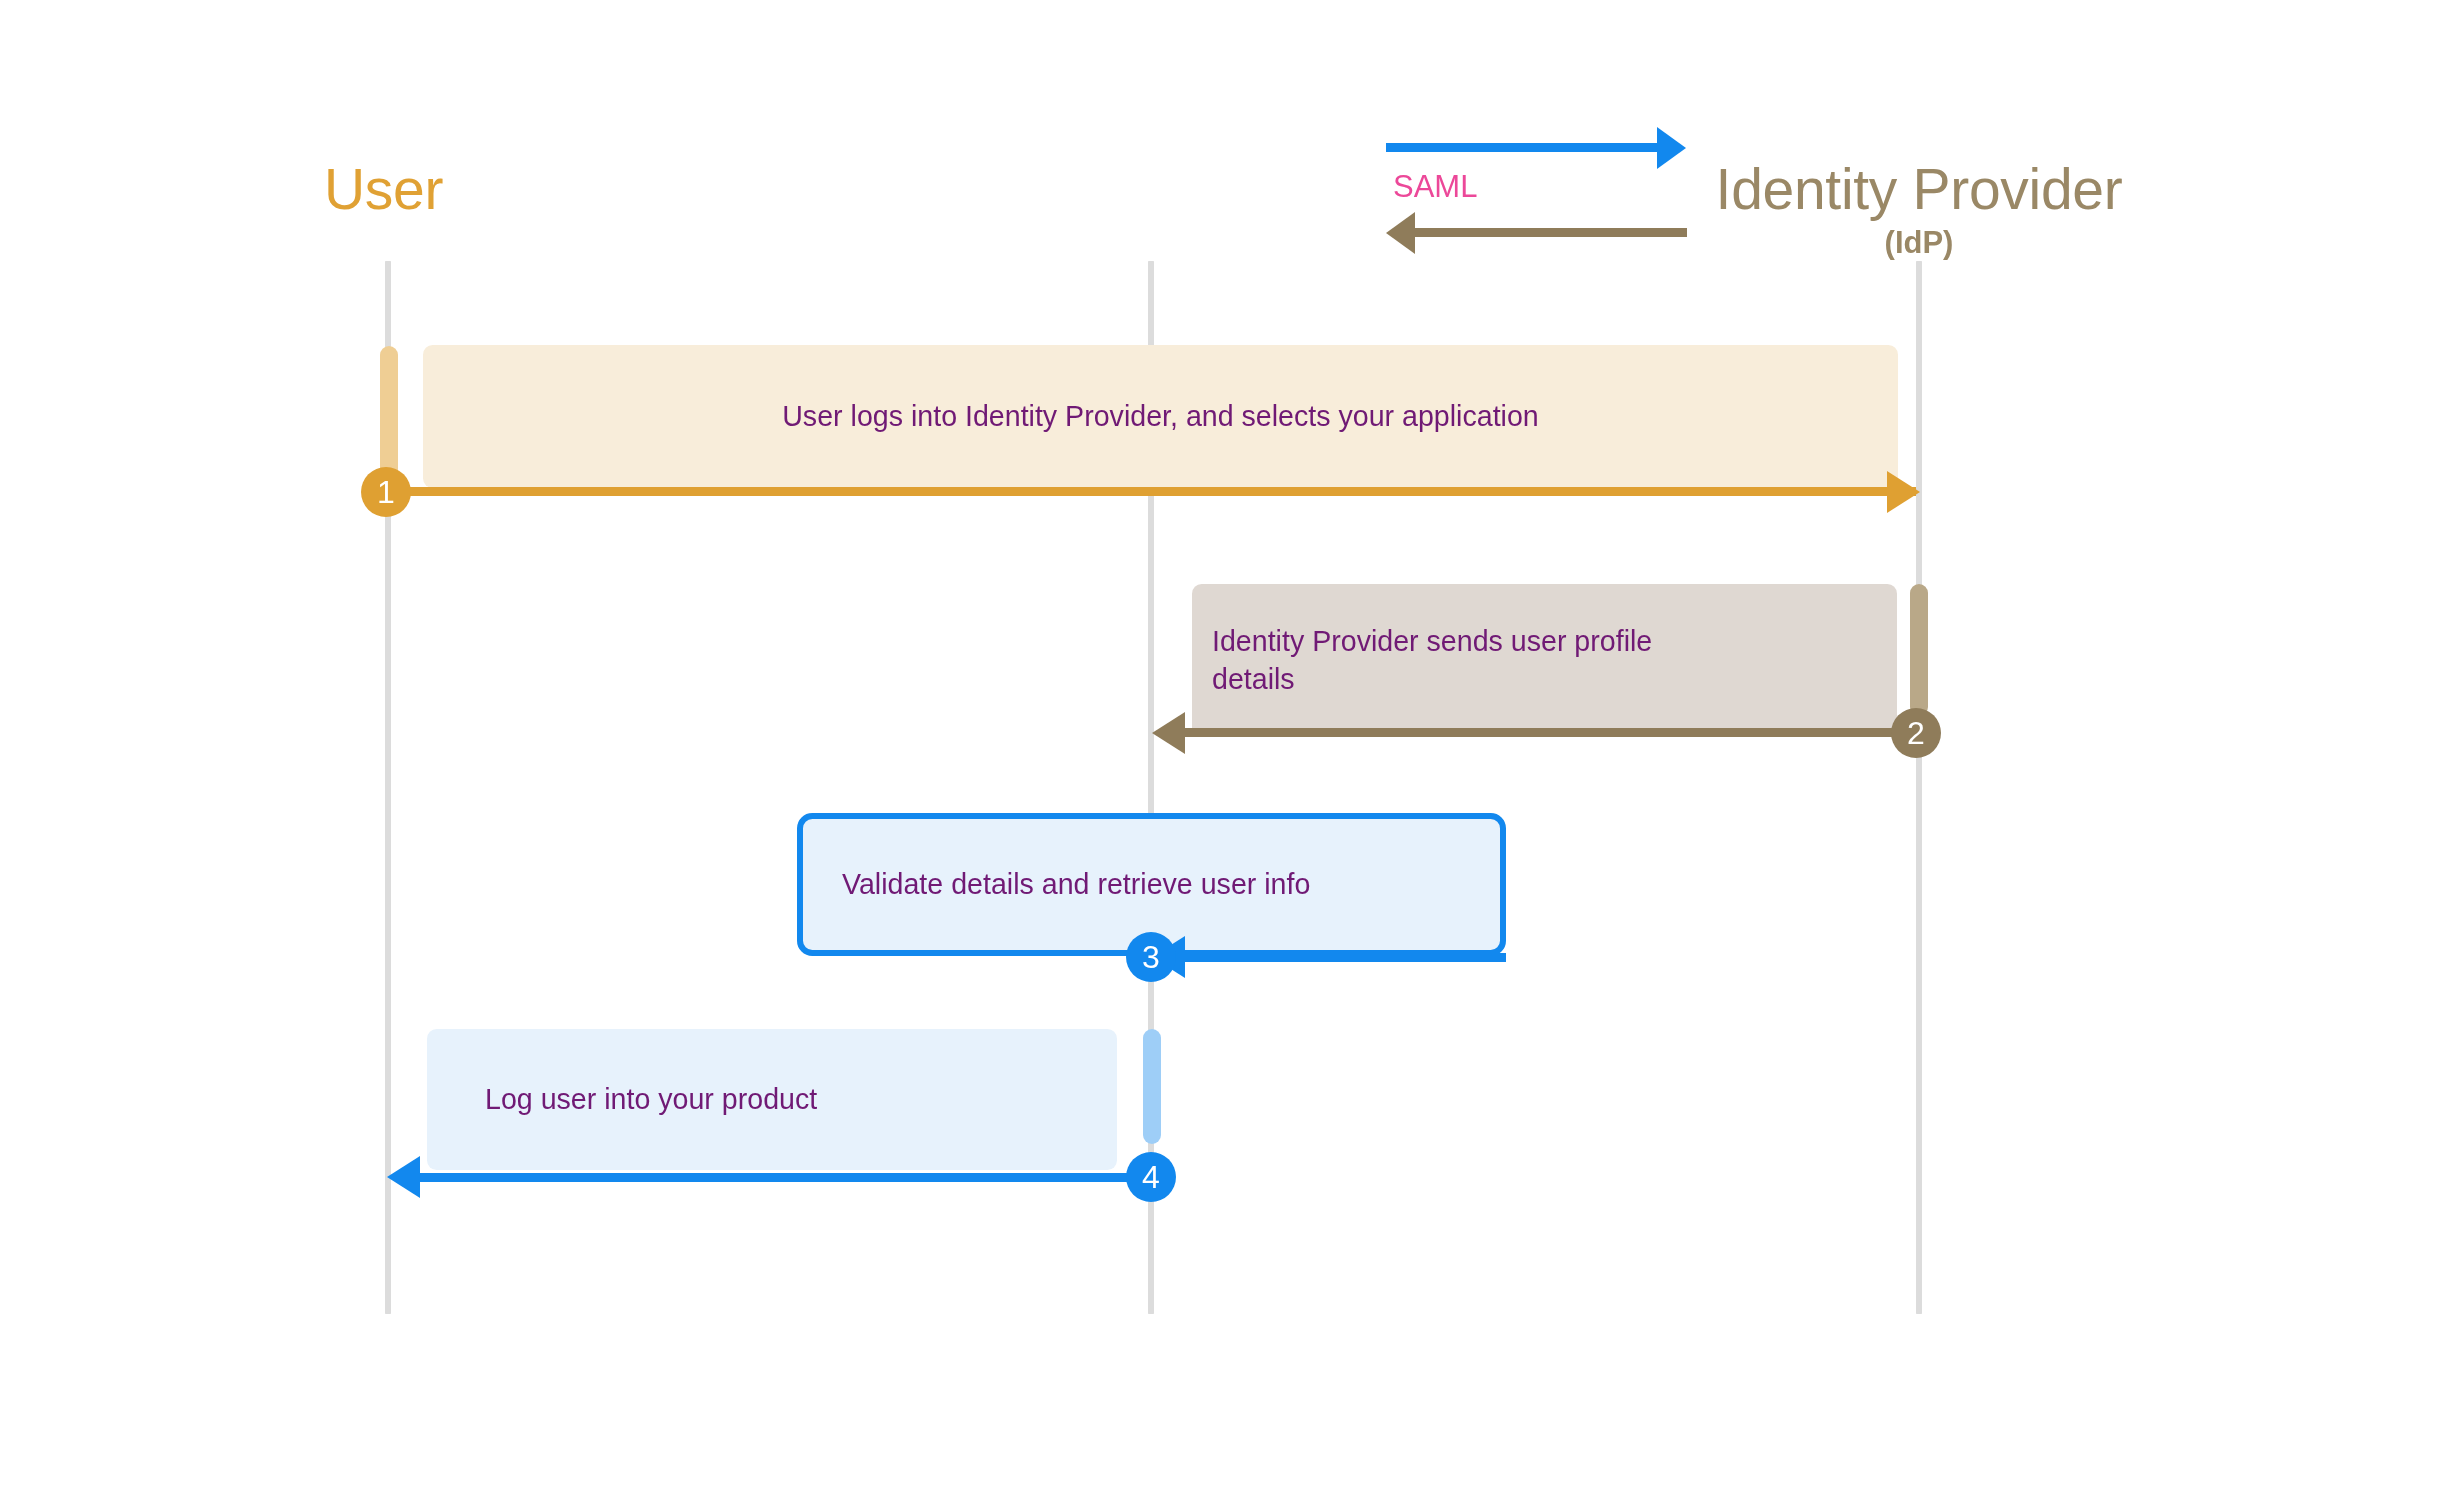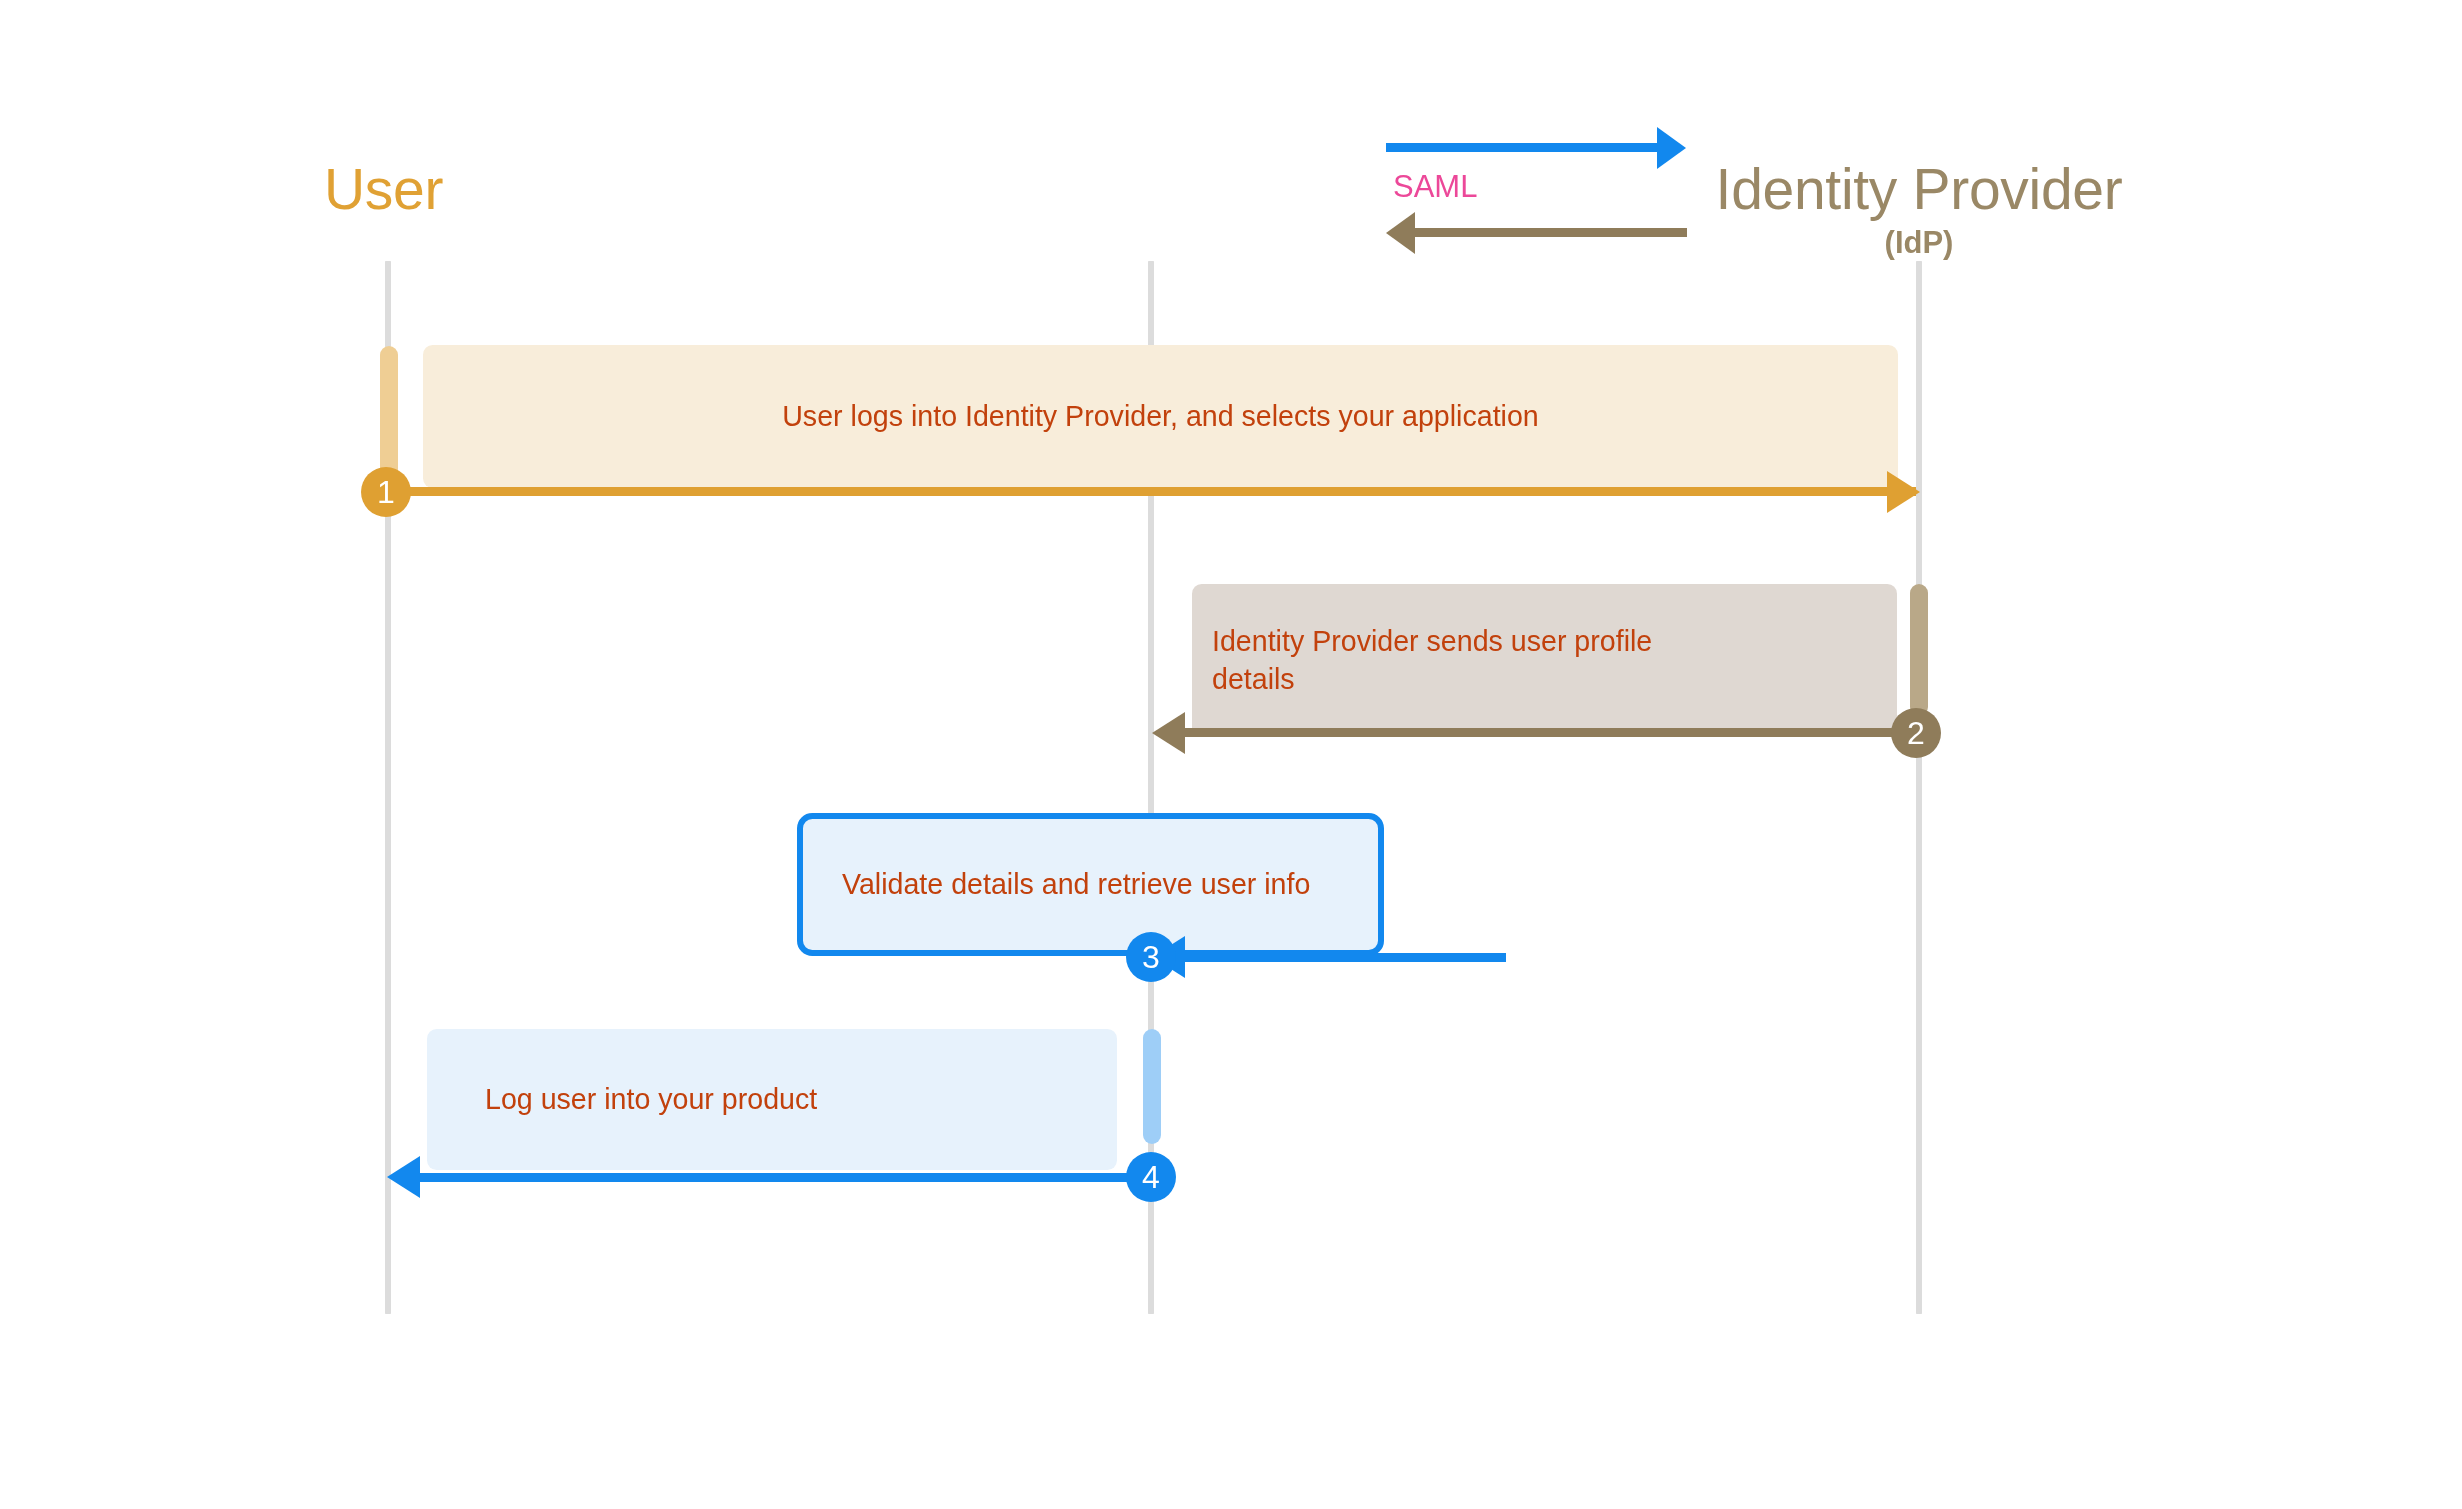--- a/index.html
+++ b/index.html
@@ -62,21 +62,21 @@
   
   .band {
     position: absolute;
     border-radius: 9.7px;
     display: flex;
     align-items: center;
     box-sizing: border-box;
   }
   .band-text {
     font-size: 28.6px;
-    color: #c2410c;
+    color: #701a75;
     line-height: 1.32;
     white-space: pre-line;
   }
   .band1 {
     background: #F8EDDA;
   }
   .band1 .band-text {
     width: 100%;
     text-align: center;
   }
@@ -185,21 +185,21 @@
   <div class="band band2" style="left:1192px; top:584px; width:705px; height:153px;">
     <div class="band-text">Identity Provider sends user profile
 details</div>
   </div>
 
   <div class="arrow-line c-idp" style="left:1184px; top:728px; width:731px;"></div>
   <div class="arrow-head head-left" style="left:1152px; top:712px; border-right:33px solid #8F7C5A;"></div>
 
   <div class="step-circle sc-idp" style="left:1891px; top:708px; width:50px; height:50px;">2</div>
 
-  <div class="band band3" style="left:797px; top:813px; width:587px; height:143px;">
+  <div class="band band3" style="left:797px; top:813px; width:709px; height:143px;">
     <div class="band-text">Validate details and retrieve user info</div>
   </div>
 
   <div class="arrow-line c-blue" style="left:1184px; top:953px; width:322px;"></div>
   <div class="arrow-head head-left" style="left:1152px; top:936px; border-right:33px solid #1288EE;"></div>
 
   <div class="step-circle sc-blue" style="left:1126px; top:932px; width:50px; height:50px;">3</div>
 
   <div class="activation act-sp" style="left:1143px; top:1029px; height:115px;"></div>
 

